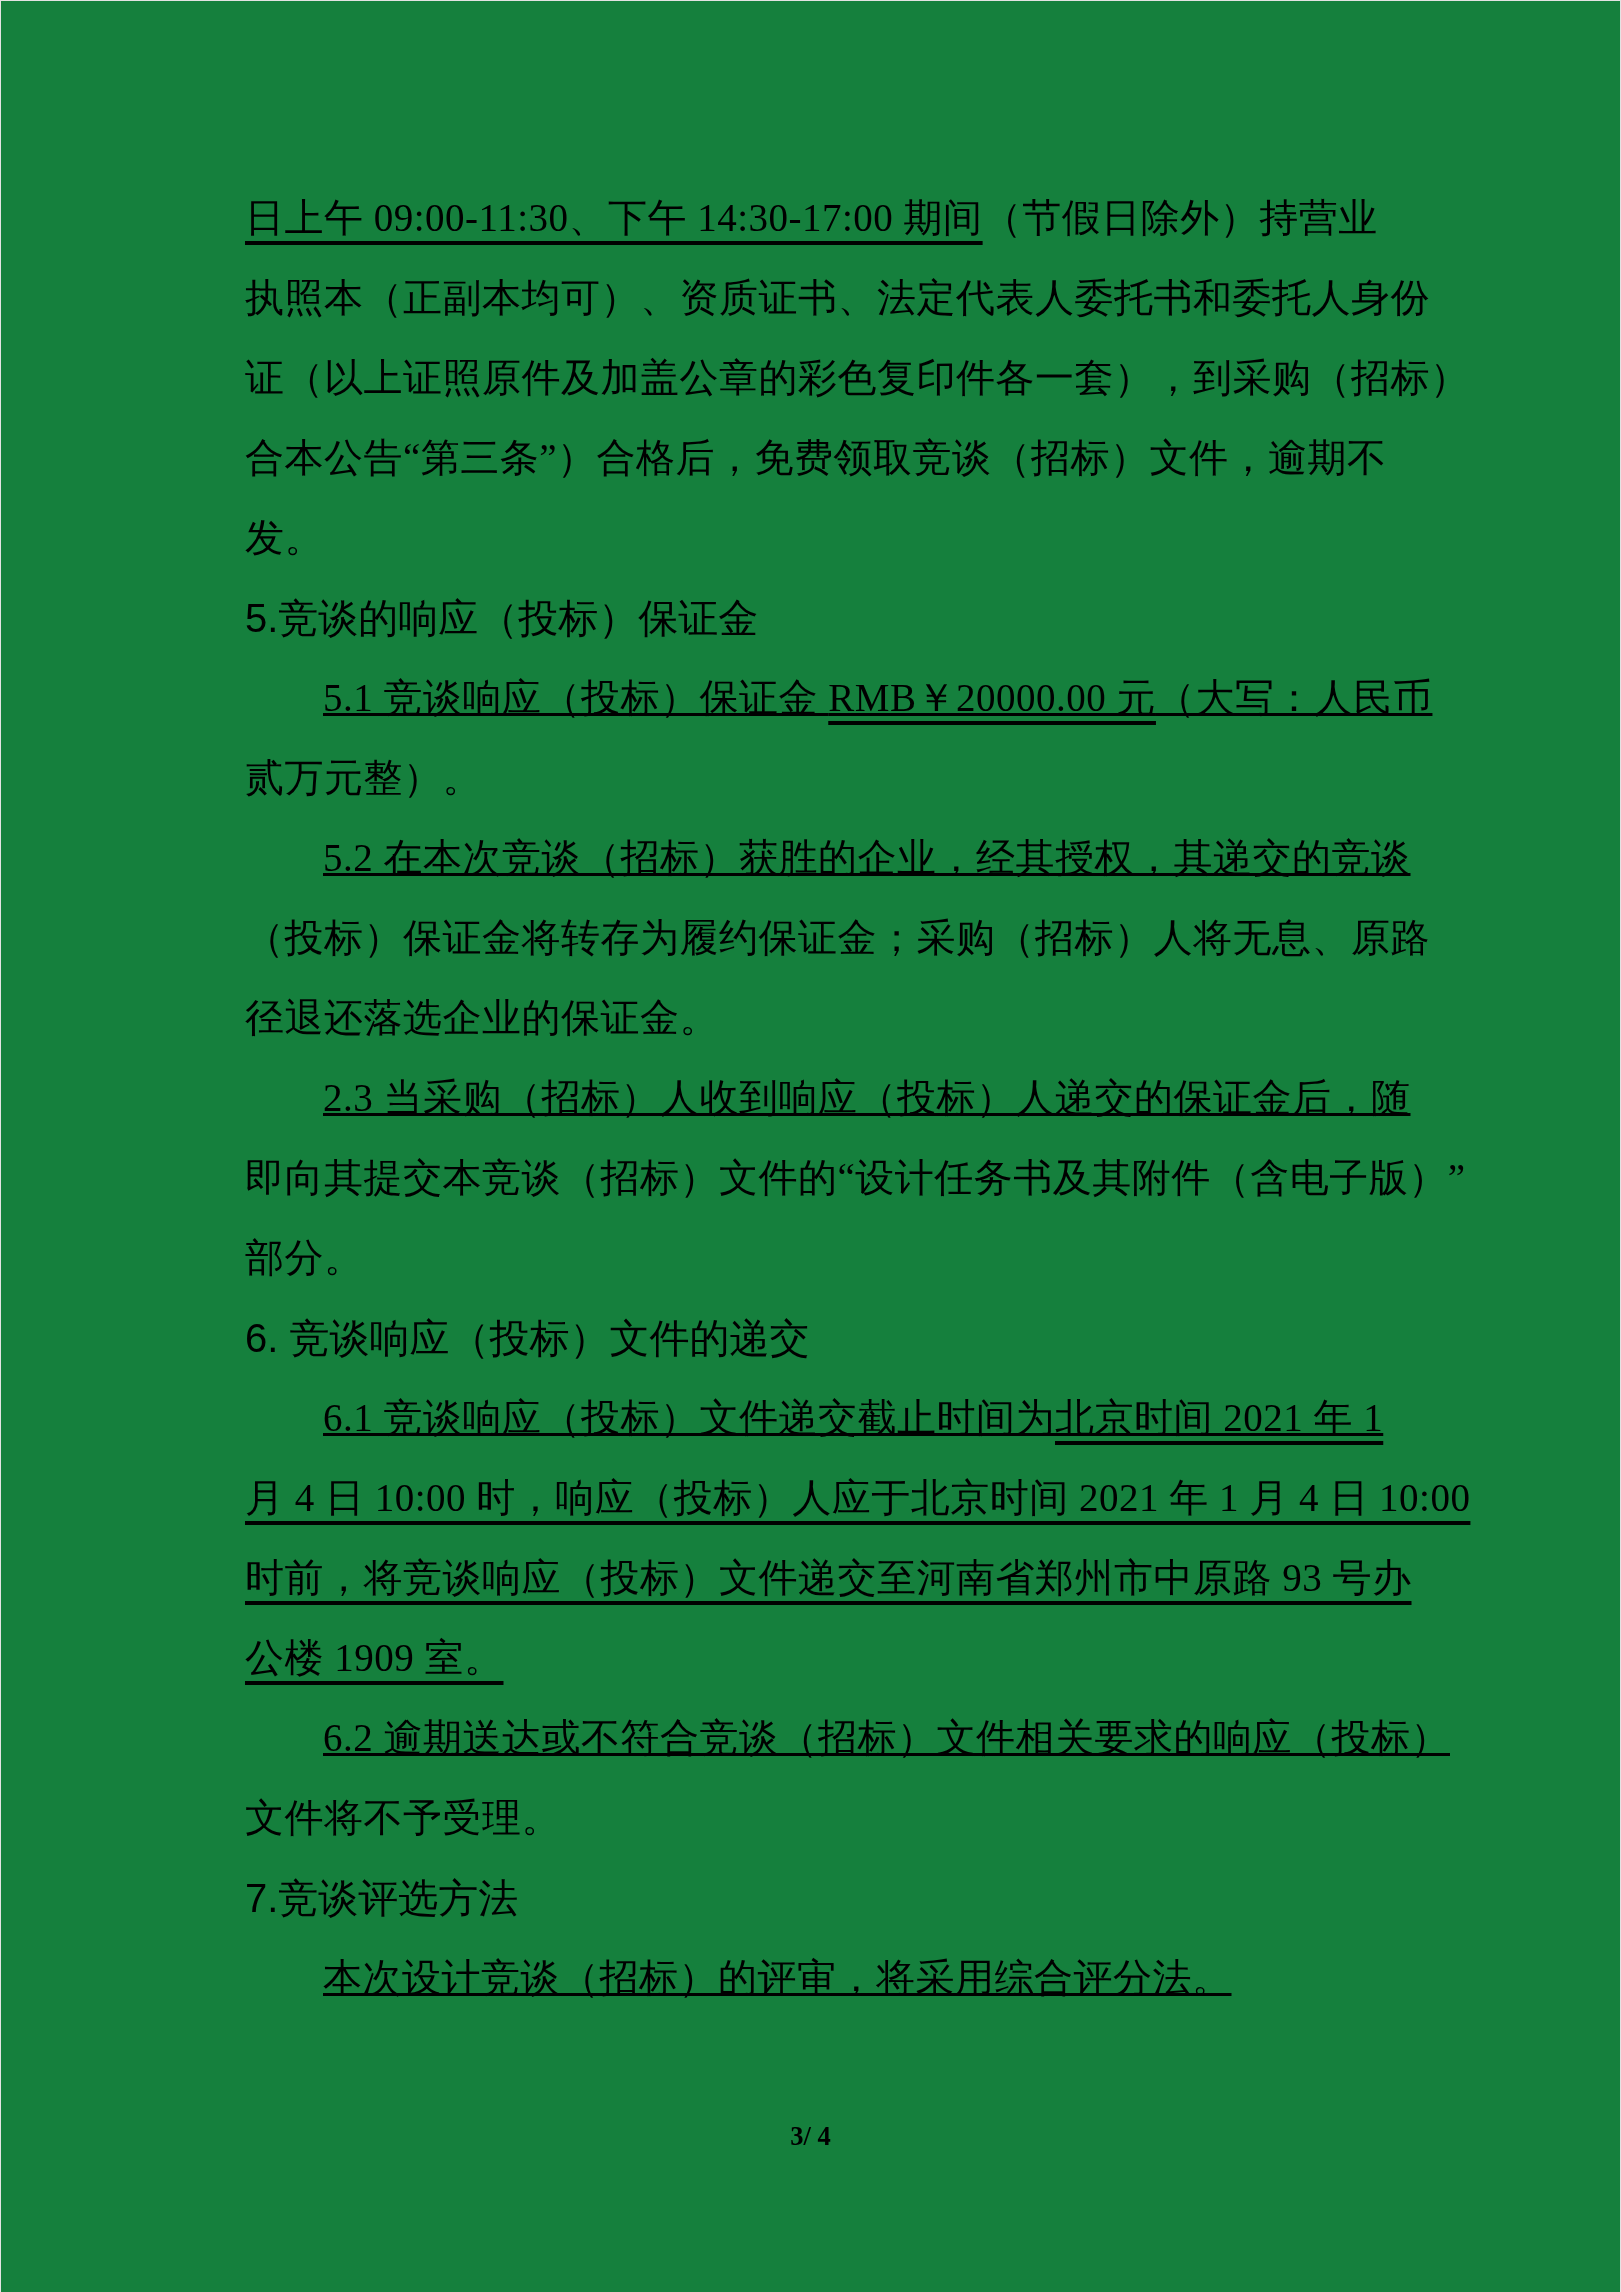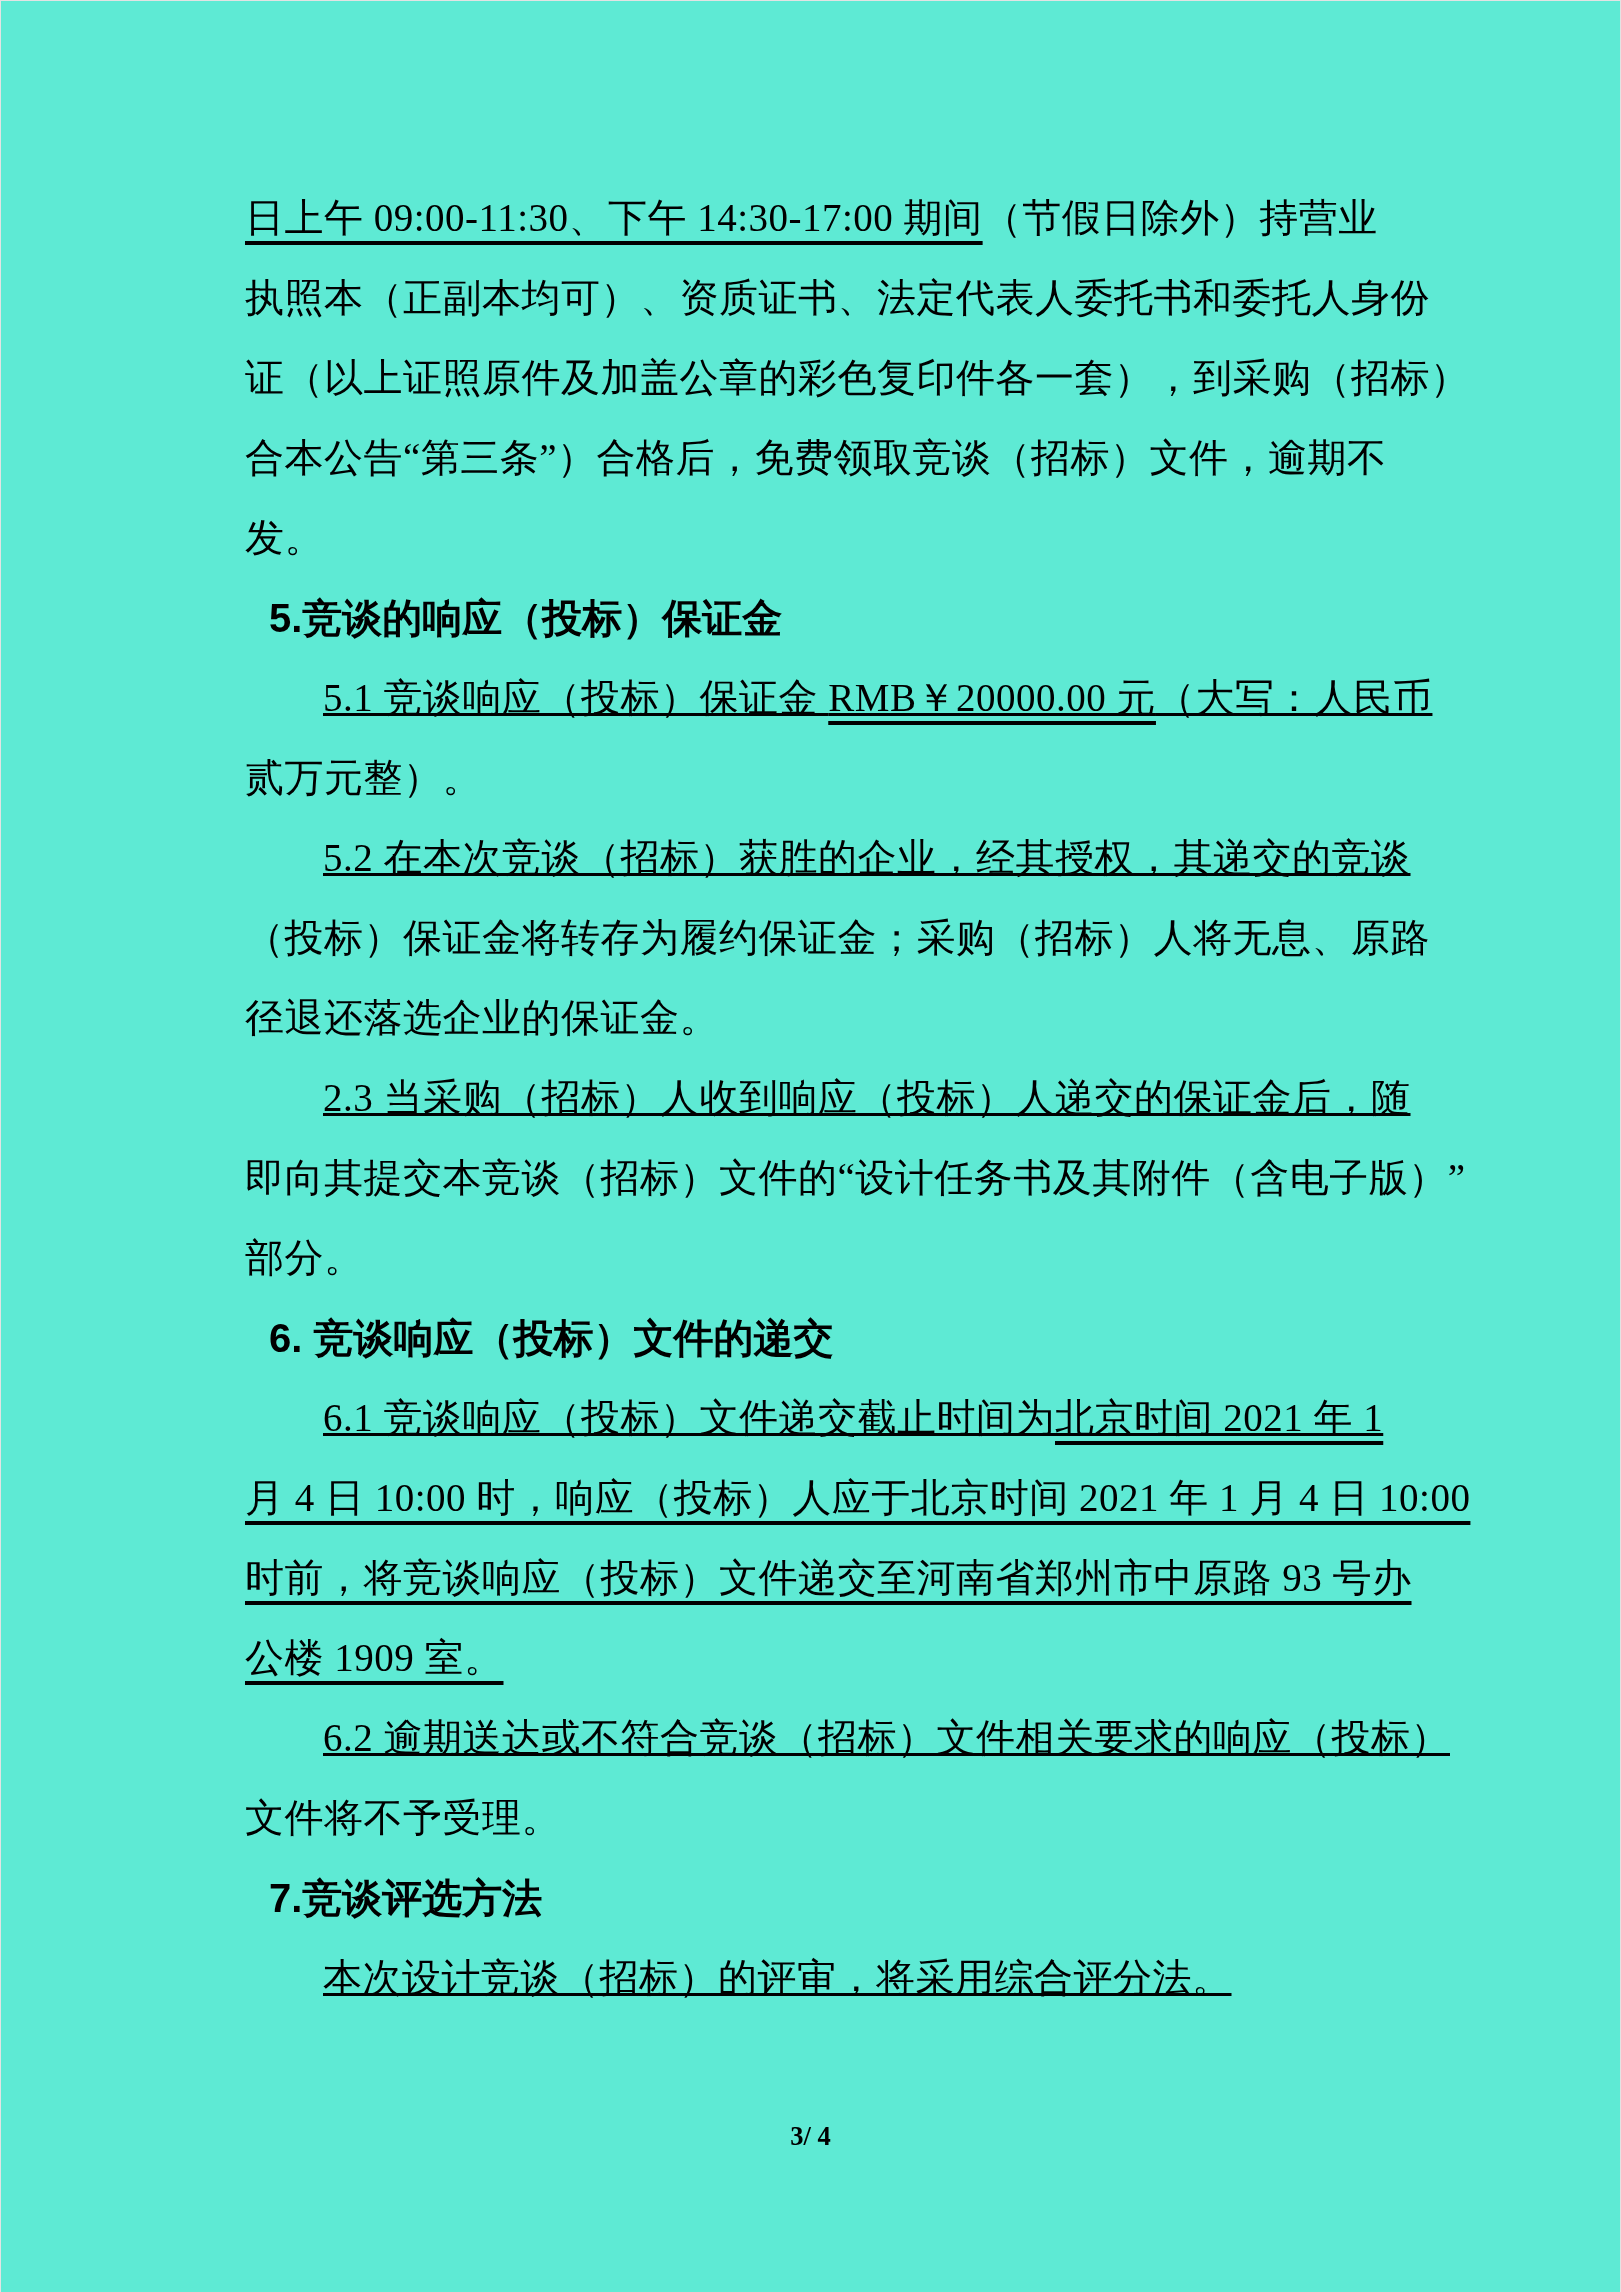--- a/index.html
+++ b/index.html
@@ -4,21 +4,21 @@
 <style>
   html, body {
     margin: 0;
     padding: 0;
     background: #ffffff;
   }
   .page {
     position: relative;
     width: 1621px;
     height: 2293px;
-    background: #5eead4;
+    background: #15803d;
     overflow: hidden;
     box-shadow: inset 0 0 0 1px #e3e3e3;
     color: #000;
     font-family: "Liberation Serif", "DejaVu Serif", serif;
   }
   .content {
     position: absolute;
     left: 245px;
     top: 178px;
     width: 1132px;
@@ -26,24 +26,23 @@
   .line {
     height: 80px;
     line-height: 80px;
     font-size: 39px;
     white-space: nowrap;
     letter-spacing: 0.5px;
     color: #000000;
   }
   .line.heading {
     font-family: "Liberation Sans", "DejaVu Sans", sans-serif;
-    font-weight: 700;
+    font-weight: 400;
     font-size: 40px;
     letter-spacing: 0;
-    margin-left: 24px;
   }
   .line.indent {
     padding-left: 78px;
     text-decoration: underline;
   }
   .u {
     text-decoration: underline;
     text-decoration-color: #000000;
     text-decoration-thickness: 3.9px;
     text-underline-offset: 9.8px;

